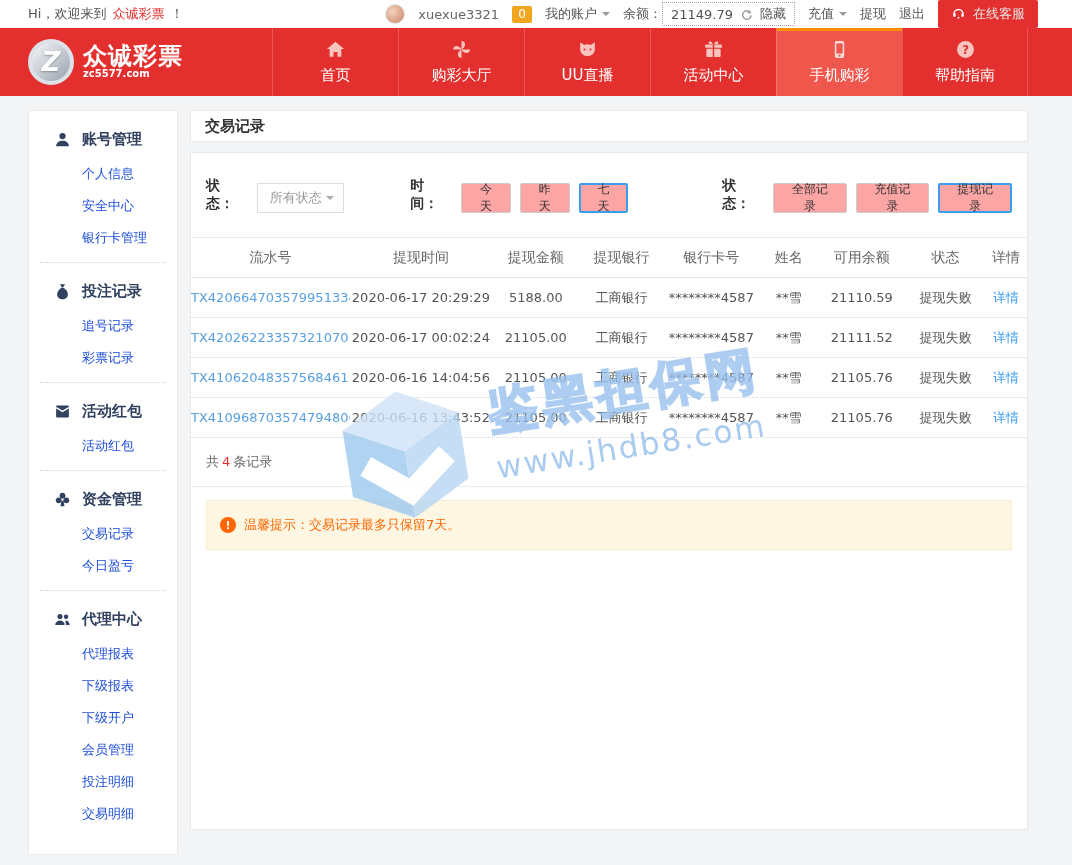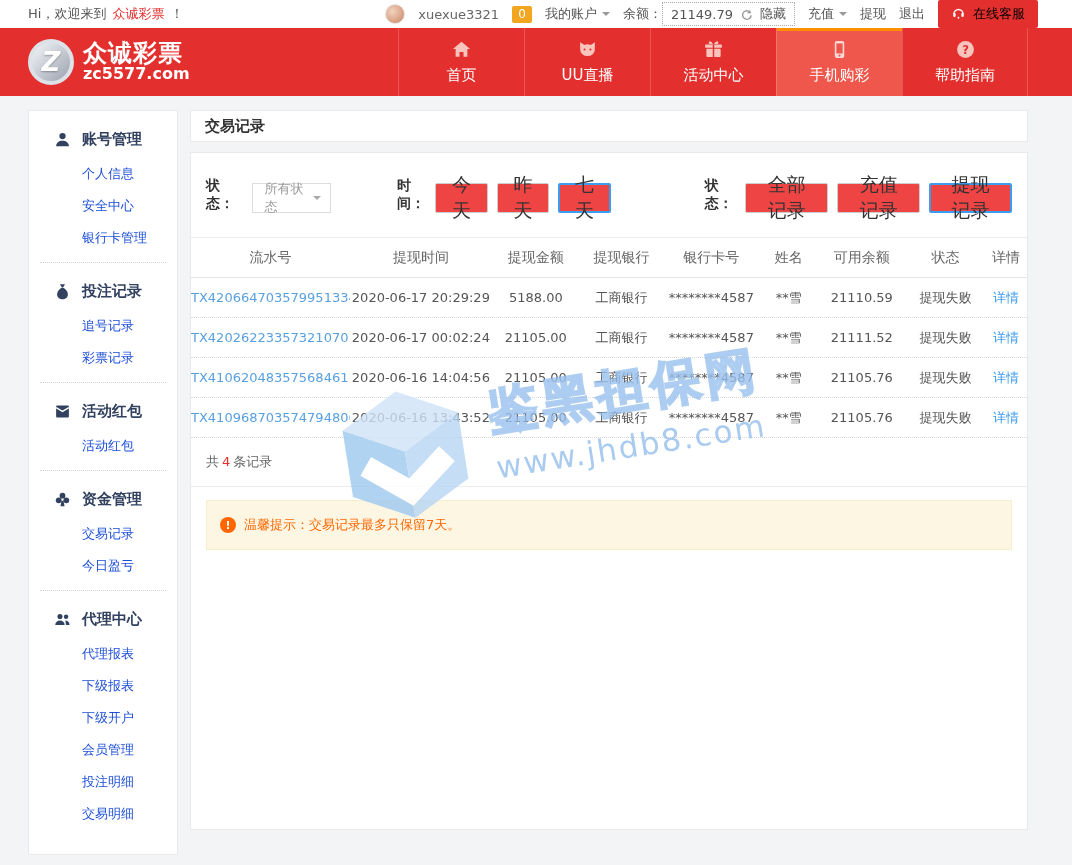--- a/index.html
+++ b/index.html
@@ -23,36 +23,36 @@
     display:inline-flex; align-items:center; justify-content:center;
     padding:0 5px; border-radius:2px; cursor:pointer; }
   .caret { width:0; height:0; border:4px solid transparent; border-top-color:#999;
     display:inline-block; margin-left:5px; transform:translateY(2px); }
   .menu-link { display:flex; align-items:center; cursor:pointer; color:#555; }
   .balance-wrap { display:flex; align-items:center; }
   .balance-box { border:1px dotted #aaa; padding:2px 8px; display:flex;
     align-items:center; gap:7px; color:#555; }
   .refresh-icon { cursor:pointer; display:inline-flex; }
   .hide-label { cursor:pointer; color:#555; }
-  .service-btn { background:#e3302e; color:#000000; height:28px; padding:9px 13px;
+  .service-btn { background:#e3302e; color:#e5e5e5; height:28px; padding:9px 13px;
     display:flex; align-items:center; gap:7px; font-size:13px; border:none;
     cursor:pointer; border-radius:2px; }
   
   .nav { height:68px; background:#e3302e; }
   .nav-inner { width:1000px; margin-left:28px; height:100%;
     display:flex; justify-content:space-between; }
   .logo { display:flex; align-items:center; gap:9px; cursor:pointer; }
   .logo-circle { width:46px; height:46px; border-radius:50%;
     border:4px solid #dde1e8; background:linear-gradient(135deg,#f5f6f8, #9aa2af);
     display:flex; align-items:center; justify-content:center; }
   .logo-z { font-size:26px; font-weight:bold; font-style:italic; color:#fff;
     text-shadow:0 1px 2px rgba(0,0,0,.3); }
   .logo-text { display:flex; flex-direction:column; line-height:1.05; color:#fff; }
   .logo-title { font-size:24px; font-weight:bold; letter-spacing:1px; }
-  .logo-domain { font-size:16px; font-weight:bold; }
+  .logo-domain { font-size:10px; font-weight:bold; }
   .nav-menu { display:flex; height:100%; }
   .nav-item { width:126px; height:100%; display:flex; flex-direction:column;
     align-items:center; justify-content:center; gap:6px; color:#fff; font-size:15px;
     border-left:1px solid rgba(255,255,255,.18); cursor:pointer; }
   .nav-item:last-child { border-right:1px solid rgba(255,255,255,.18); }
   .nav-item.active { background:#ef564c; box-shadow:inset 0 3px 0 #ff8f00; }
   .nav-icon svg { width:21px; height:21px; display:block; }
   
   .page { display:flex; align-items:flex-start; gap:12px; padding:14px 0 0 28px; }
   .sidebar { width:150px; background:#fff; border:1px solid #e9e9e9; min-height:745px; }
@@ -71,22 +71,22 @@
   .filters { display:flex; align-items:center; padding:24px 15px;
     border-bottom:1px solid #ececec; }
   .fgroup { display:flex; align-items:flex-end; gap:9px; }
   .fgroup.g2 { margin-left:66px; }
   .fgroup.g3 { margin-left:94px; }
   .flabel { font-size:14px; font-weight:bold; color:#333; }
   .fselect { width:88px; height:30px; border:1px solid #ddd; background:#fff;
     display:flex; align-items:center; justify-content:space-between;
     padding:0 9px 0 12px; font-size:13px; color:#999; cursor:pointer; }
   .fselect .caret { border-top-color:#aaa; margin-left:0; }
-  .fbtn { height:30px; min-width:46px; padding:0 12px; background:#ef4444;
-    border:1px solid #ccc; border-radius:2px; font-size:19px; color:#333;
+  .fbtn { height:30px; min-width:46px; padding:0 12px; background:#fca5a5;
+    border:1px solid #ccc; border-radius:2px; font-size:12px; color:#333;
     display:inline-flex; align-items:center; justify-content:center; cursor:pointer; }
   .fbtn.active { border:2px solid #3c9cf0; padding:0 11px; }
   
   .thead { display:flex; height:40px; align-items:center;
     border-bottom:1px solid #e5e5e5; font-size:14px; color:#666; }
   .trow { display:flex; height:40px; align-items:center;
     border-bottom:1px dotted #d8d8d8; font-size:13px; color:#555; }
   .cell { text-align:center; overflow:hidden; white-space:nowrap; }
   .c1{width:19%;} .c2{width:17%;} .c3{width:10.5%;} .c4{width:10%;}
   .c5{width:11.5%;} .c6{width:7%;} .c7{width:10.5%;} .c8{width:9.5%;} .c9{width:5%;}
@@ -176,20 +176,31 @@
       </span>
     </div>
     <div class="nav-menu">
       <div class="nav-item">
         <span class="nav-icon">
           <svg viewBox="0 0 20 20">
               <path d="M10 2.6l8.2 7H15.6V17h-3.7v-4.6H8.1V17H4.4V9.6H1.8z" fill="#f9c3be"></path>
             </svg>
         </span>
         <span>首页</span>
+      </div>
+      <div class="nav-item">
+        <span class="nav-icon">
+          <svg viewBox="0 0 20 20" fill="#f9c3be">
+              <path d="M10 10L10 2C14.5 2 14.5 8 10 10z"></path>
+              <path d="M10 10h8c0 4.5-6 4.5-8 0z"></path>
+              <path d="M10 10v8c-4.5 0-4.5-6 0-8z"></path>
+              <path d="M10 10H2c0-4.5 6-4.5 8 0z"></path>
+            </svg>
+        </span>
+        <span>购彩大厅</span>
       </div>
       <div class="nav-item">
         <span class="nav-icon">
           <svg viewBox="0 0 20 20">
               <path d="M3 3l4 2.6a6.5 5.4 0 0 1 6 0L17 3v7a7 6.3 0 0 1-14 0z" fill="#f9c3be"></path>
               <circle cx="7.2" cy="10" r="1" fill="#e3302e"></circle>
               <circle cx="12.8" cy="10" r="1" fill="#e3302e"></circle>
             </svg>
         </span>
         <span>UU直播</span>

